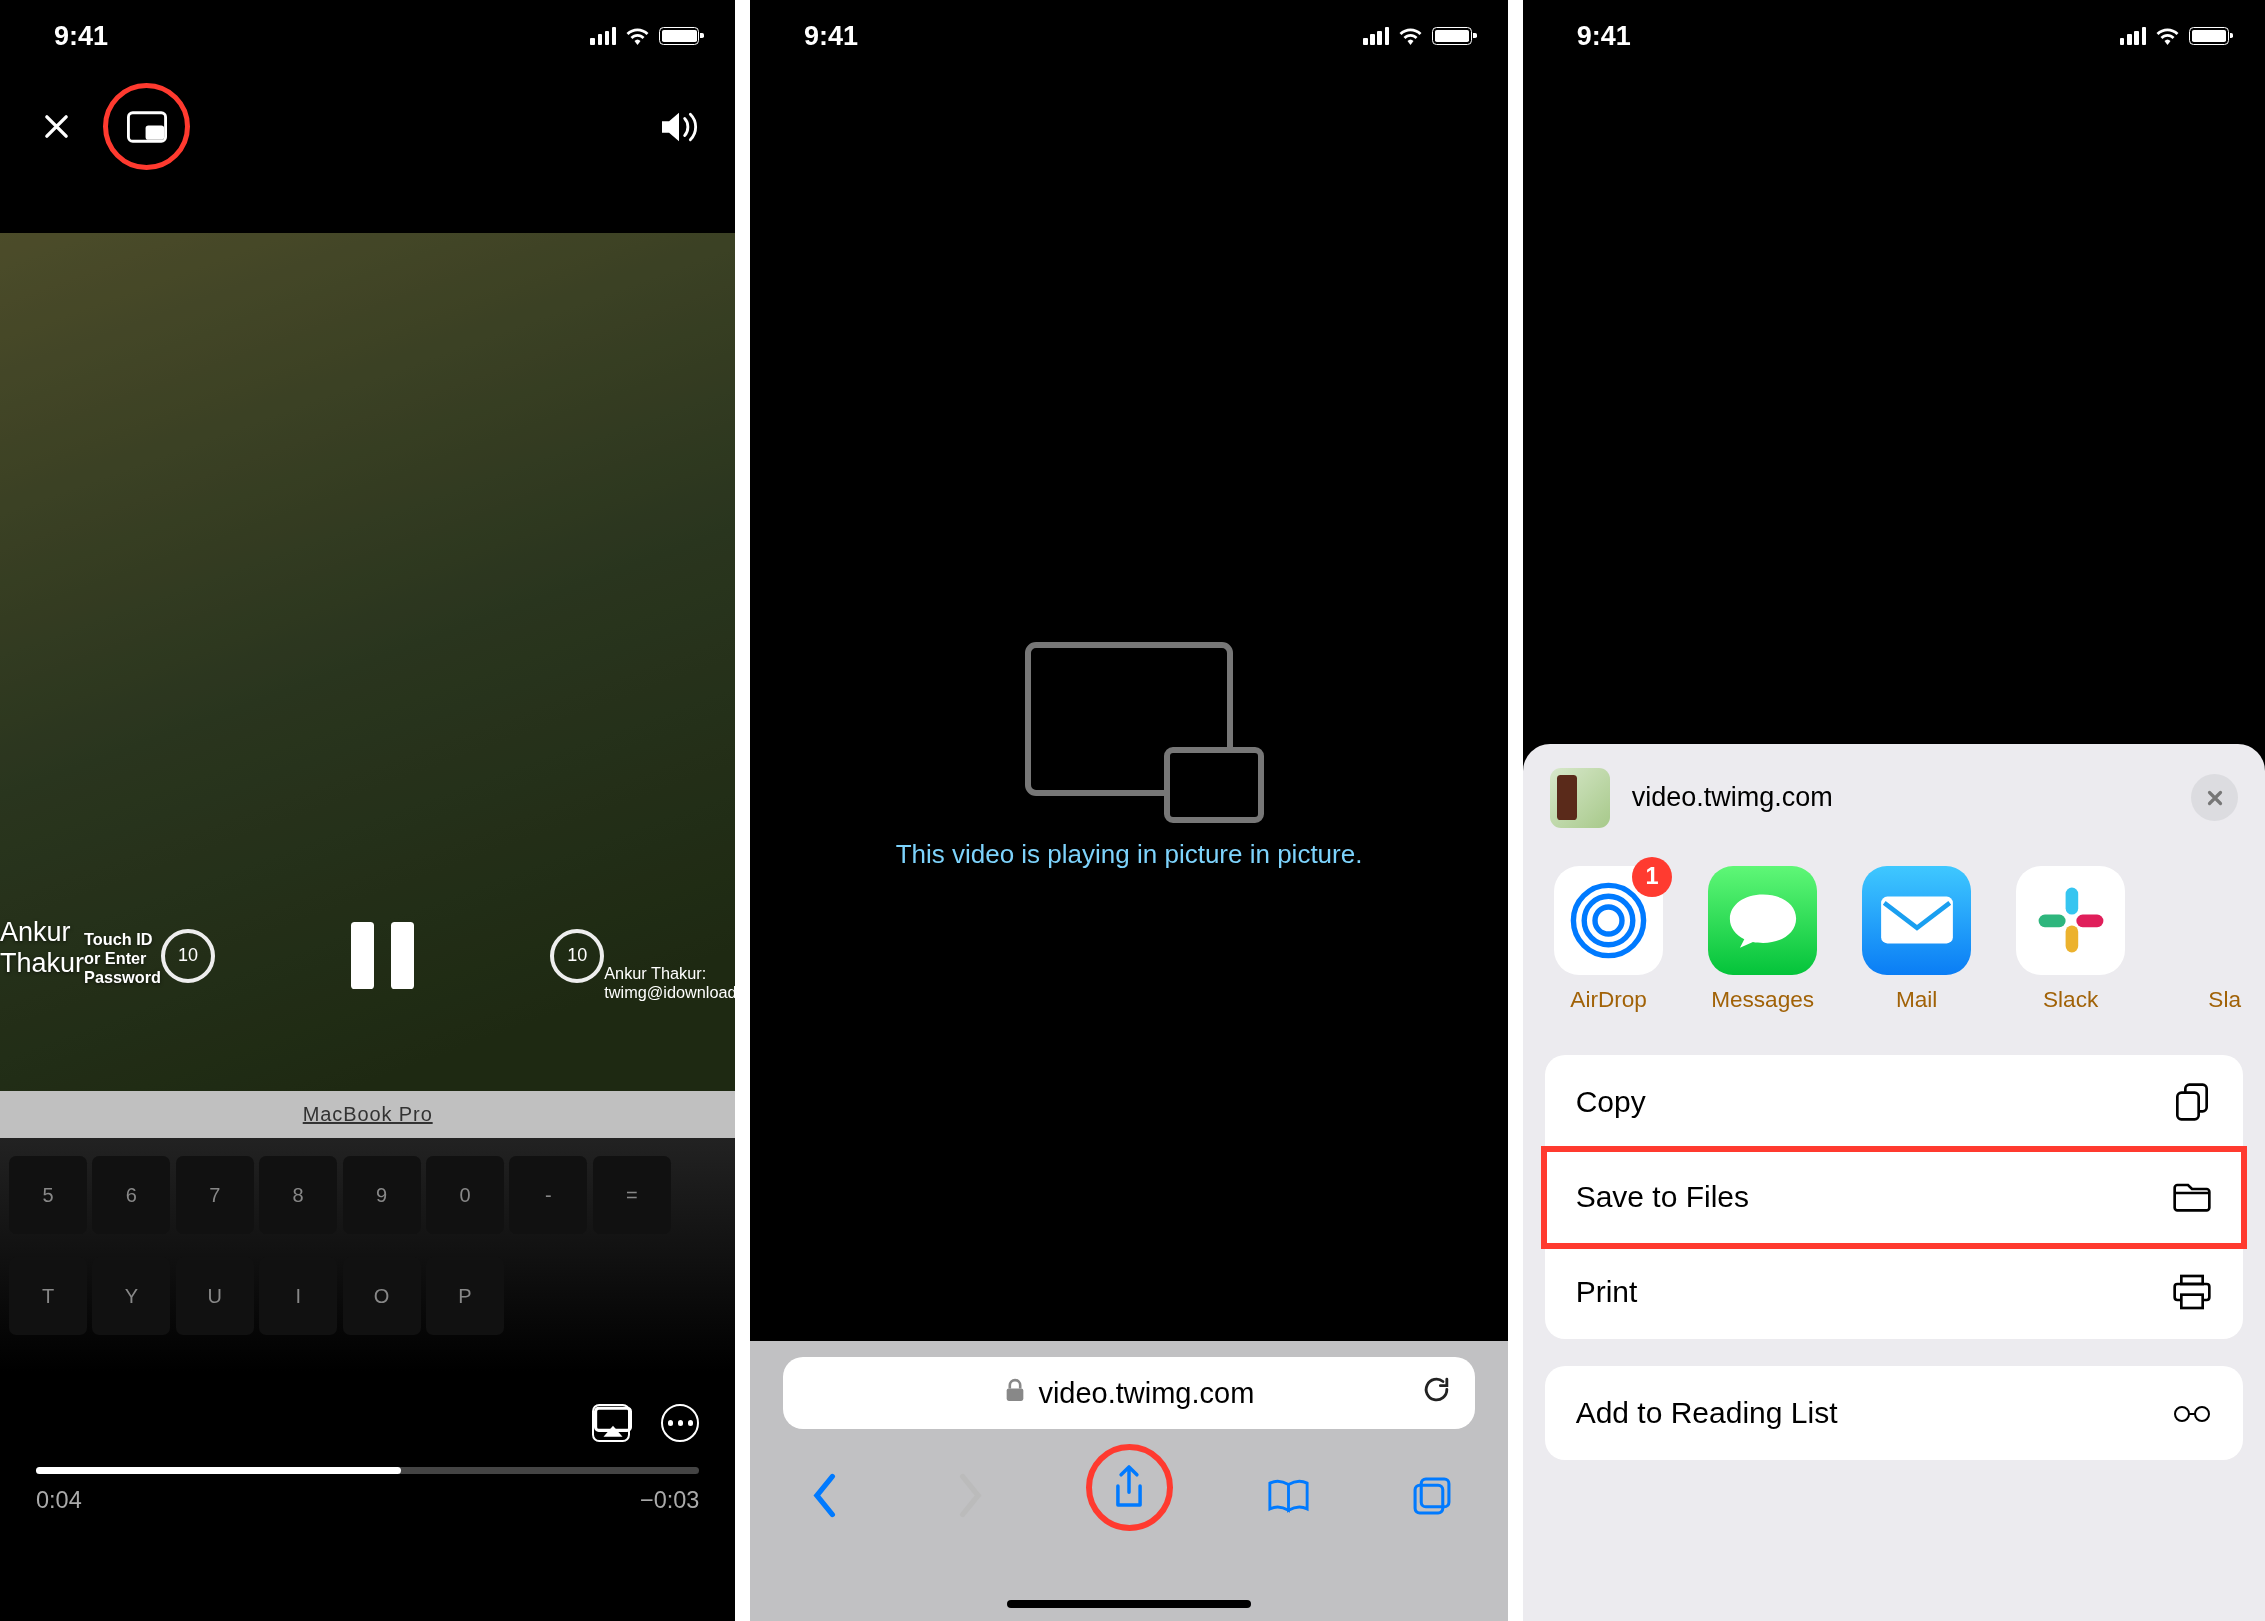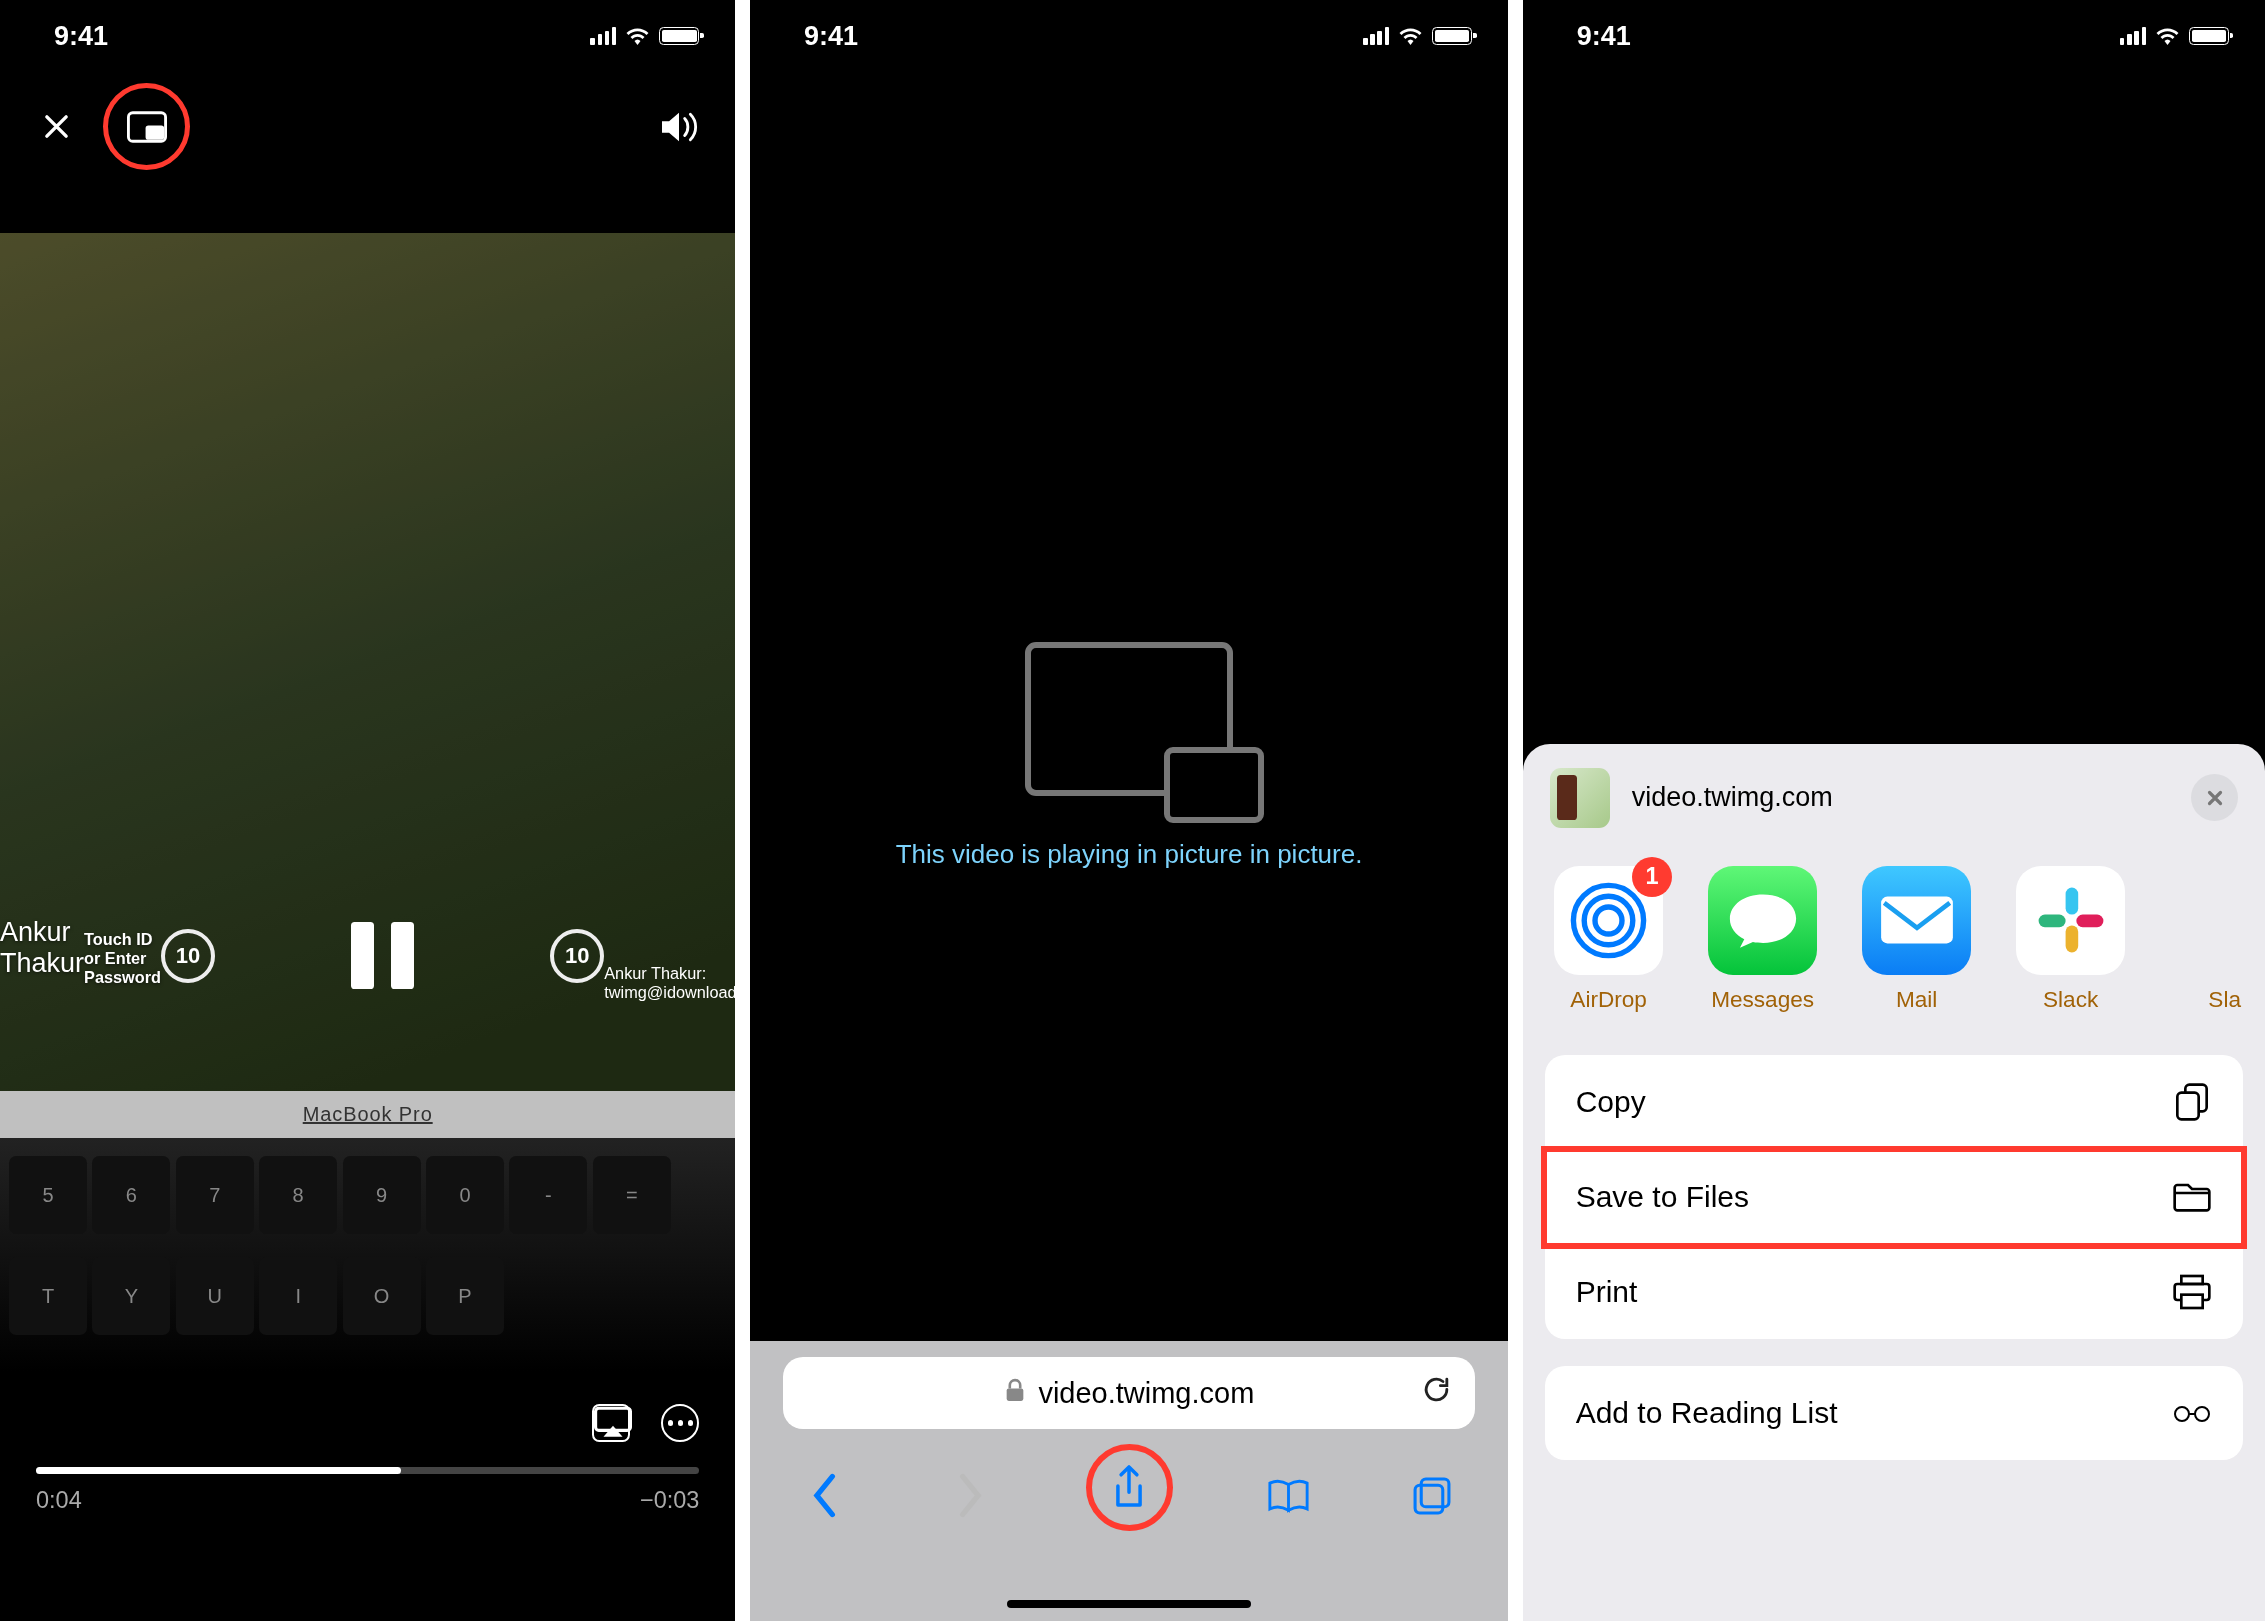--- a/index.html
+++ b/index.html
@@ -26,21 +26,21 @@
   .circle-hi { width:87px; height:87px; border:5.4px solid #ff3a2f; border-radius:50%; display:flex; align-items:center; justify-content:center; margin-left:27px; }
   .video-area { position:absolute; top:233px; left:0; right:0; height:1138px; background:linear-gradient(160deg,#6a6a3a 0%,#3a4a2a 40%,#2a3a1a 70%); overflow:hidden; }
   .overlay { position:absolute; inset:0; background:rgba(0,0,0,0.28); display:flex; flex-direction:row; align-items:center; padding-top:262px; }
   .avatar { width:145px; height:145px; border-radius:50%; background:#d9d9d9; position:relative; overflow:hidden; }
   .avatar::after { content:""; position:absolute; left:50%; top:25px; transform:translateX(-50%); width:45px; height:45px; border-radius:50%; background:#8a7a6a; box-shadow:0 63px 0 27px #8a7a6a; }
   .overlay .name { margin-top:29px; font-size:27px; font-weight:500; text-shadow:0 0.9px 3.6px rgba(0,0,0,.6); }
   .overlay .sub { margin-top:51px; font-size:16.3px; font-weight:600; text-shadow:0 0.9px 3.6px rgba(0,0,0,.6); }
   .controls { display:flex; align-items:center; gap:136px; margin-top:45px; }
   .pause { display:flex; gap:16.3px; }
   .pause span { width:23.5px; height:67px; background:#fff; border-radius:3.6px; }
-  .skip { width:54px; height:54px; border:4.5px solid #eee; border-radius:50%; display:flex; align-items:center; justify-content:center; font-size:22px; font-weight:700; position:relative; }
+  .skip { width:54px; height:54px; border:4.5px solid #eee; border-radius:50%; display:flex; align-items:center; justify-content:center; font-size:18px; font-weight:400; position:relative; }
   .overlay .credit { margin-top:100px; font-size:16.3px; }
   .cancel-zone { margin-top:45px; text-align:center; }
   .cancel-ic { width:43px; height:43px; border-radius:50%; background:rgba(200,200,200,.35); display:inline-flex; align-items:center; justify-content:center; font-size:23.5px; }
   .cancel-zone .lbl { margin-top:7.2px; font-size:14.5px; color:#ccc; }
   .macbook-strip { position:absolute; bottom:233px; left:0; right:0; height:47px; background:#c0c0c0; color:#333; display:flex; align-items:center; justify-content:center; font-size:20px; letter-spacing:0.9px;text-decoration:underline; }
   .keyboard { position:absolute; bottom:0; left:0; right:0; height:233px; background:linear-gradient(#222,#000); display:flex; flex-wrap:wrap; gap:5.4px; padding:18px 9px; }
   .keyboard .key { width:78px; height:78px; background:#111; border-radius:7.2px; color:#888; display:flex; align-items:center; justify-content:center; font-size:20px; }
   .p1-bottom { position:absolute; bottom:0; left:0; right:0; height:244px; background:#000; padding:27px 36px 36px; z-index:16; }
   .p1-bottom .row { display:flex; justify-content:flex-end; gap:31px; margin-bottom:25px; }
   .small-ic { width:38px; height:38px; border:2.7px solid #fff; border-radius:7.2px; }

